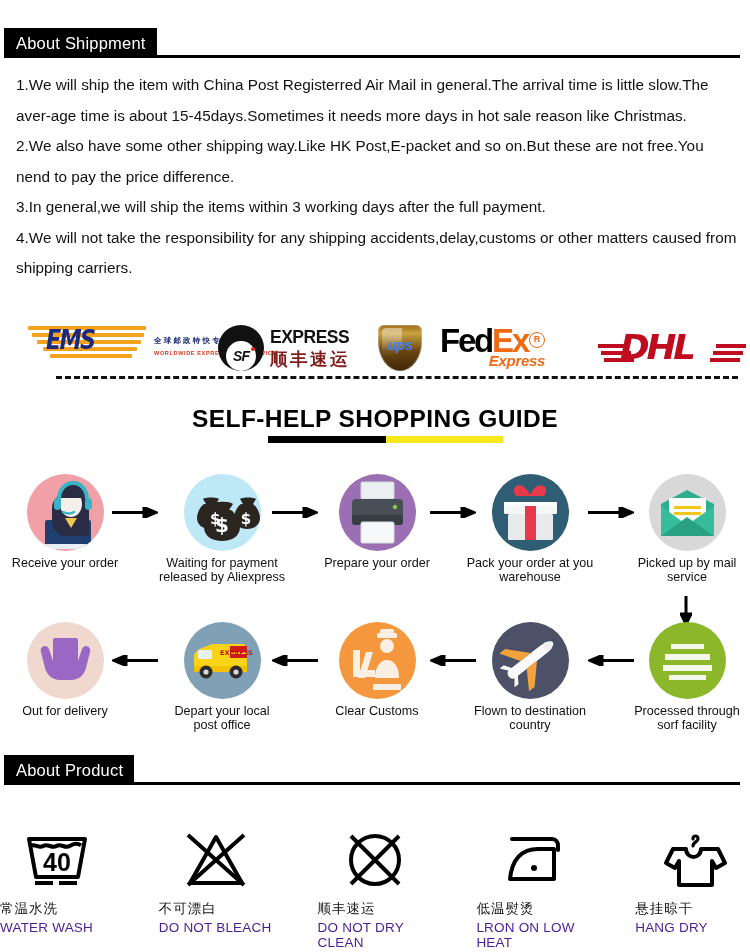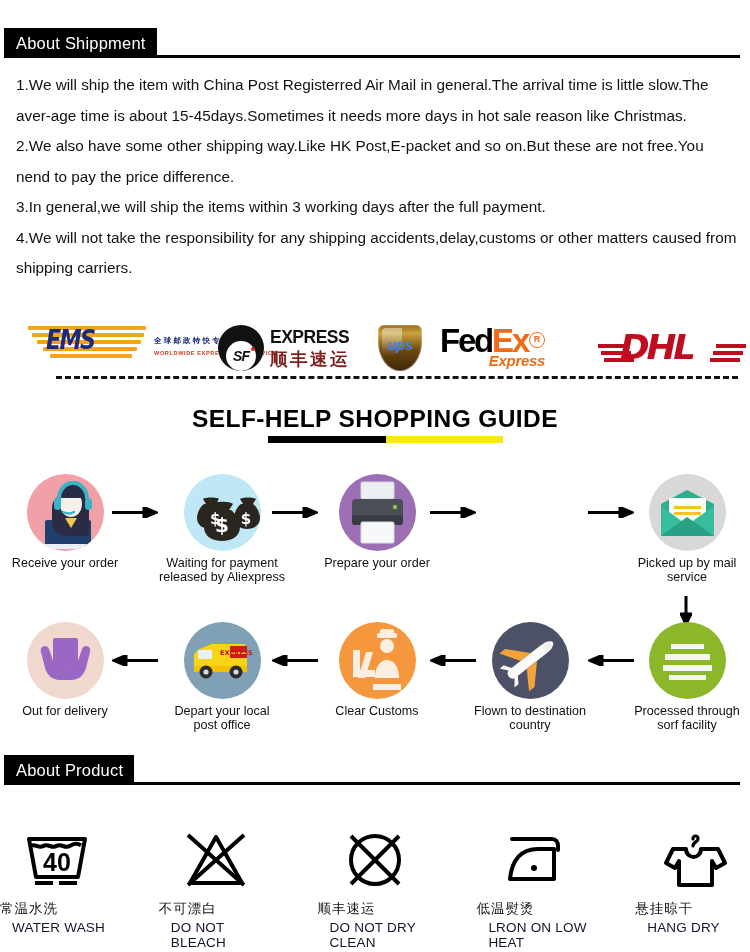--- a/index.html
+++ b/index.html
@@ -245,21 +245,21 @@
     position: absolute;
     left: 0; top: 822px;
     width: 750px;
     display: flex;
     justify-content: center;
     gap: 44px;
   }
   .care-item { width: 122px; text-align: left; }
   .care-glyph { height: 76px; display: flex; align-items: center; justify-content: center; }
   .care-cn { font-size: 13.5px; color: #111; margin-top: 2px; letter-spacing: 1px; }
-  .care-en { font-size: 13.5px; color: #0f172a; margin-top: 2px; letter-spacing: .2px; padding-left: 12px; }
+  .care-en { font-size: 13.5px; color: #4c1d95; margin-top: 2px; letter-spacing: .2px; }
 </style>
 </head>
 <body>
 
 <div class="section-head" id="head-shipment">
   <div class="rule"></div>
   <div class="tag">About Shippment</div>
 </div>
 
 <div class="ship-text">
@@ -385,20 +385,32 @@
     </div>
     <div class="node-label">Prepare your order</div>
   </div>
 
   <div class="arrow" style="left:430px">
     <svg width="46" height="11" viewBox="0 0 46 11">
         <path d="M0 5.5h34M32 0.5l12 5-12 5z" stroke="#000" stroke-width="3" fill="#000"></path>
       </svg>
   </div>
 
+  <div class="flow-node" style="left:455px">
+    <div class="node-circle" style="background:#2F5D74">
+      <svg class="ic" viewBox="0 0 77 77">
+        <path d="M24 22c-6-8 2-14 8-9 4 3 6 8 6 8s2-5 6-8c6-5 14 1 8 9z" fill="#E8394A"></path>
+        <rect x="12" y="28" width="53" height="12" rx="1.5" fill="#F5F6F7"></rect>
+        <rect x="16" y="40" width="45" height="26" rx="1.5" fill="#E9EAEC"></rect>
+        <rect x="33" y="28" width="11" height="38" fill="#E8394A"></rect>
+        <rect x="12" y="28" width="53" height="4" fill="#FDFDFD"></rect>
+      </svg>
+    </div>
+    <div class="node-label">Pack your order at you<br>warehouse</div>
+  </div>
 
   <div class="arrow" style="left:588px">
     <svg width="46" height="11" viewBox="0 0 46 11">
         <path d="M0 5.5h34M32 0.5l12 5-12 5z" stroke="#000" stroke-width="3" fill="#000"></path>
       </svg>
   </div>
 
   <div class="flow-node" style="left:612px">
     <div class="node-circle" style="background:#D8D8D8">
       <svg class="ic" viewBox="0 0 77 77">

